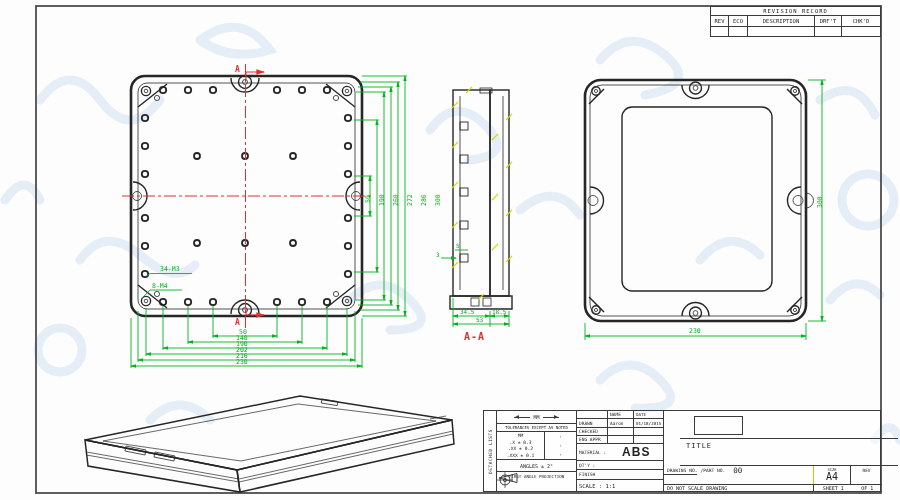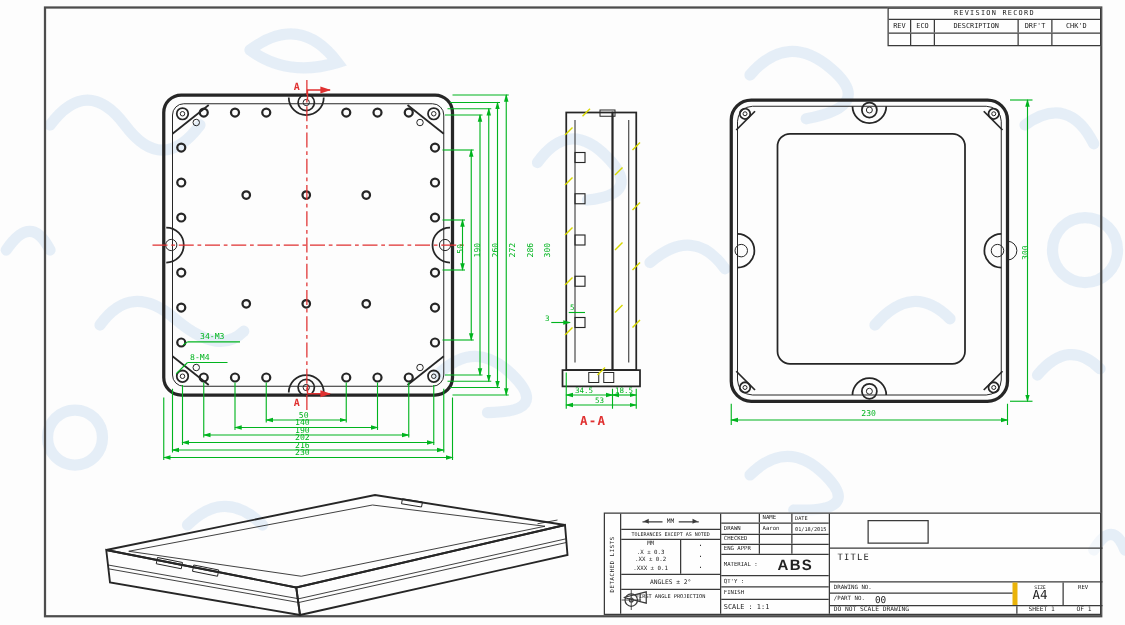--- a/index.html
+++ b/index.html
@@ -52,23 +52,23 @@
   .midblk{left:93px;top:0;width:87px;height:80px;}
   .mrow{display:flex;border-bottom:1px solid #3a3a3a;box-sizing:border-box;}
   .mrow .cell{height:100%;font-size:4.5px;justify-content:flex-start;padding-left:2px;}
   .mc1{width:31px;border-right:1px solid #3a3a3a;}
   .mc2{width:26px;border-right:1px solid #3a3a3a;}
   .mc3{flex:1;font-size:4.2px!important;}
   .mwide{height:100%;font-size:5px;justify-content:flex-start;padding-left:2px;width:100%;}
   .abs-material{font:bold 12px "Liberation Sans","DejaVu Sans",sans-serif;margin-left:16px;letter-spacing:1px;}
   .rightblk{left:180px;top:0;width:218px;height:80px;}
   .logo-box{left:30px;top:5px;width:49px;height:19px;border:1px solid #3a3a3a;}
-  .title-row{left:0;top:27px;width:218px;height:28px;border-top:1px solid #3a3a3a;border-bottom:1px solid #3a3a3a;
+  .title-row{left:16px;top:27px;width:218px;height:28px;border-top:1px solid #3a3a3a;border-bottom:1px solid #3a3a3a;
              font-size:7px;align-items:flex-start;justify-content:flex-start;padding:3px 0 0 6px;letter-spacing:1px;}
-  .draw-left{left:0;top:55px;width:150px;height:18px;border-right:4px solid #eab308;display:flex;flex-direction:column;}
+  .draw-left{left:0;top:55px;width:150px;height:18px;border-right:1px solid #eab308;display:flex;flex-direction:row;}
   .draw-no{height:9px;border-bottom:1px solid #3a3a3a;display:flex;align-items:center;padding-left:3px;font-size:4.6px;box-sizing:border-box;}
   .part-no{height:9px;display:flex;align-items:center;padding-left:3px;font-size:4.6px;gap:8px;}
   .part-val{font-size:7.5px;}
   .size-cell{left:150px;top:55px;width:37px;height:18px;border-right:1px solid #3a3a3a;
              display:flex;flex-direction:column;align-items:center;}
   .size-lab{font-size:3.8px;margin-top:1px;}
   .size-val{font-size:10px;line-height:10px;}
   .rev-cell{left:187px;top:55px;width:31px;height:18px;font-size:4.5px;align-items:flex-start;justify-content:center;padding-top:2px;}
   .bot-row{left:0;top:73px;width:218px;height:7px;border-top:1px solid #3a3a3a;display:flex;}
   .dns{width:150px;border-right:1px solid #3a3a3a;font-size:5px;justify-content:flex-start;padding-left:3px;}

